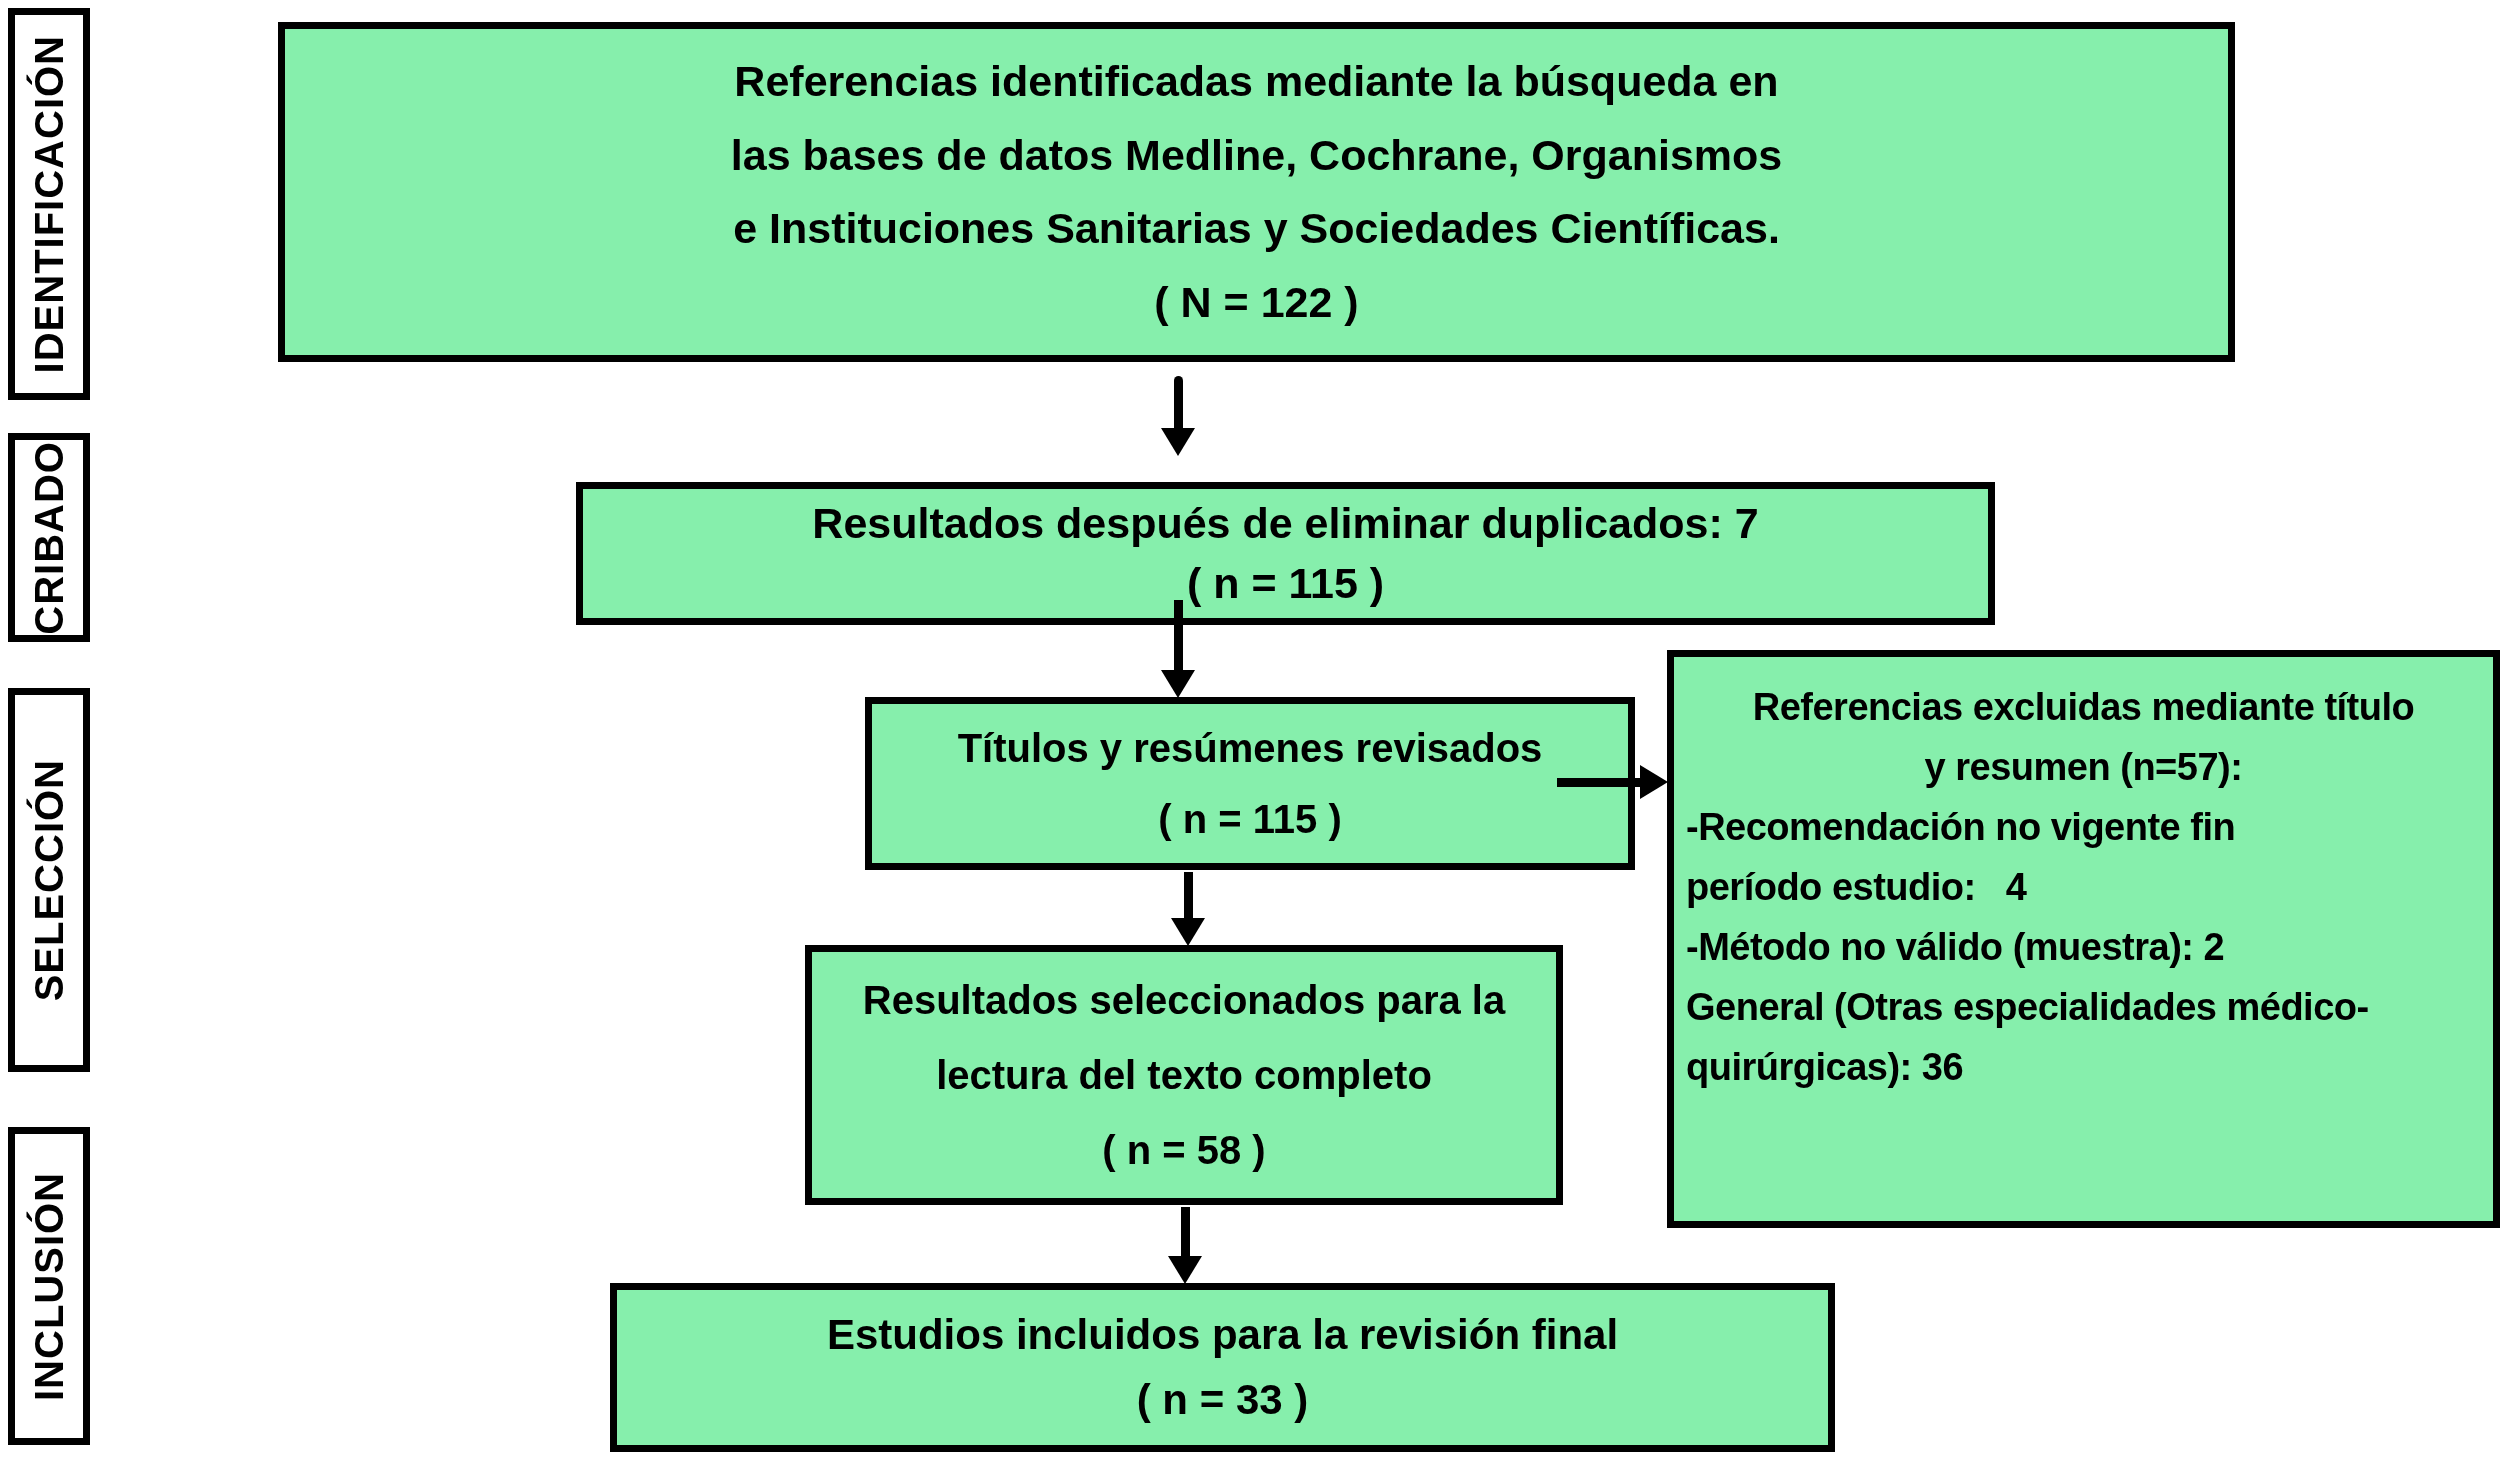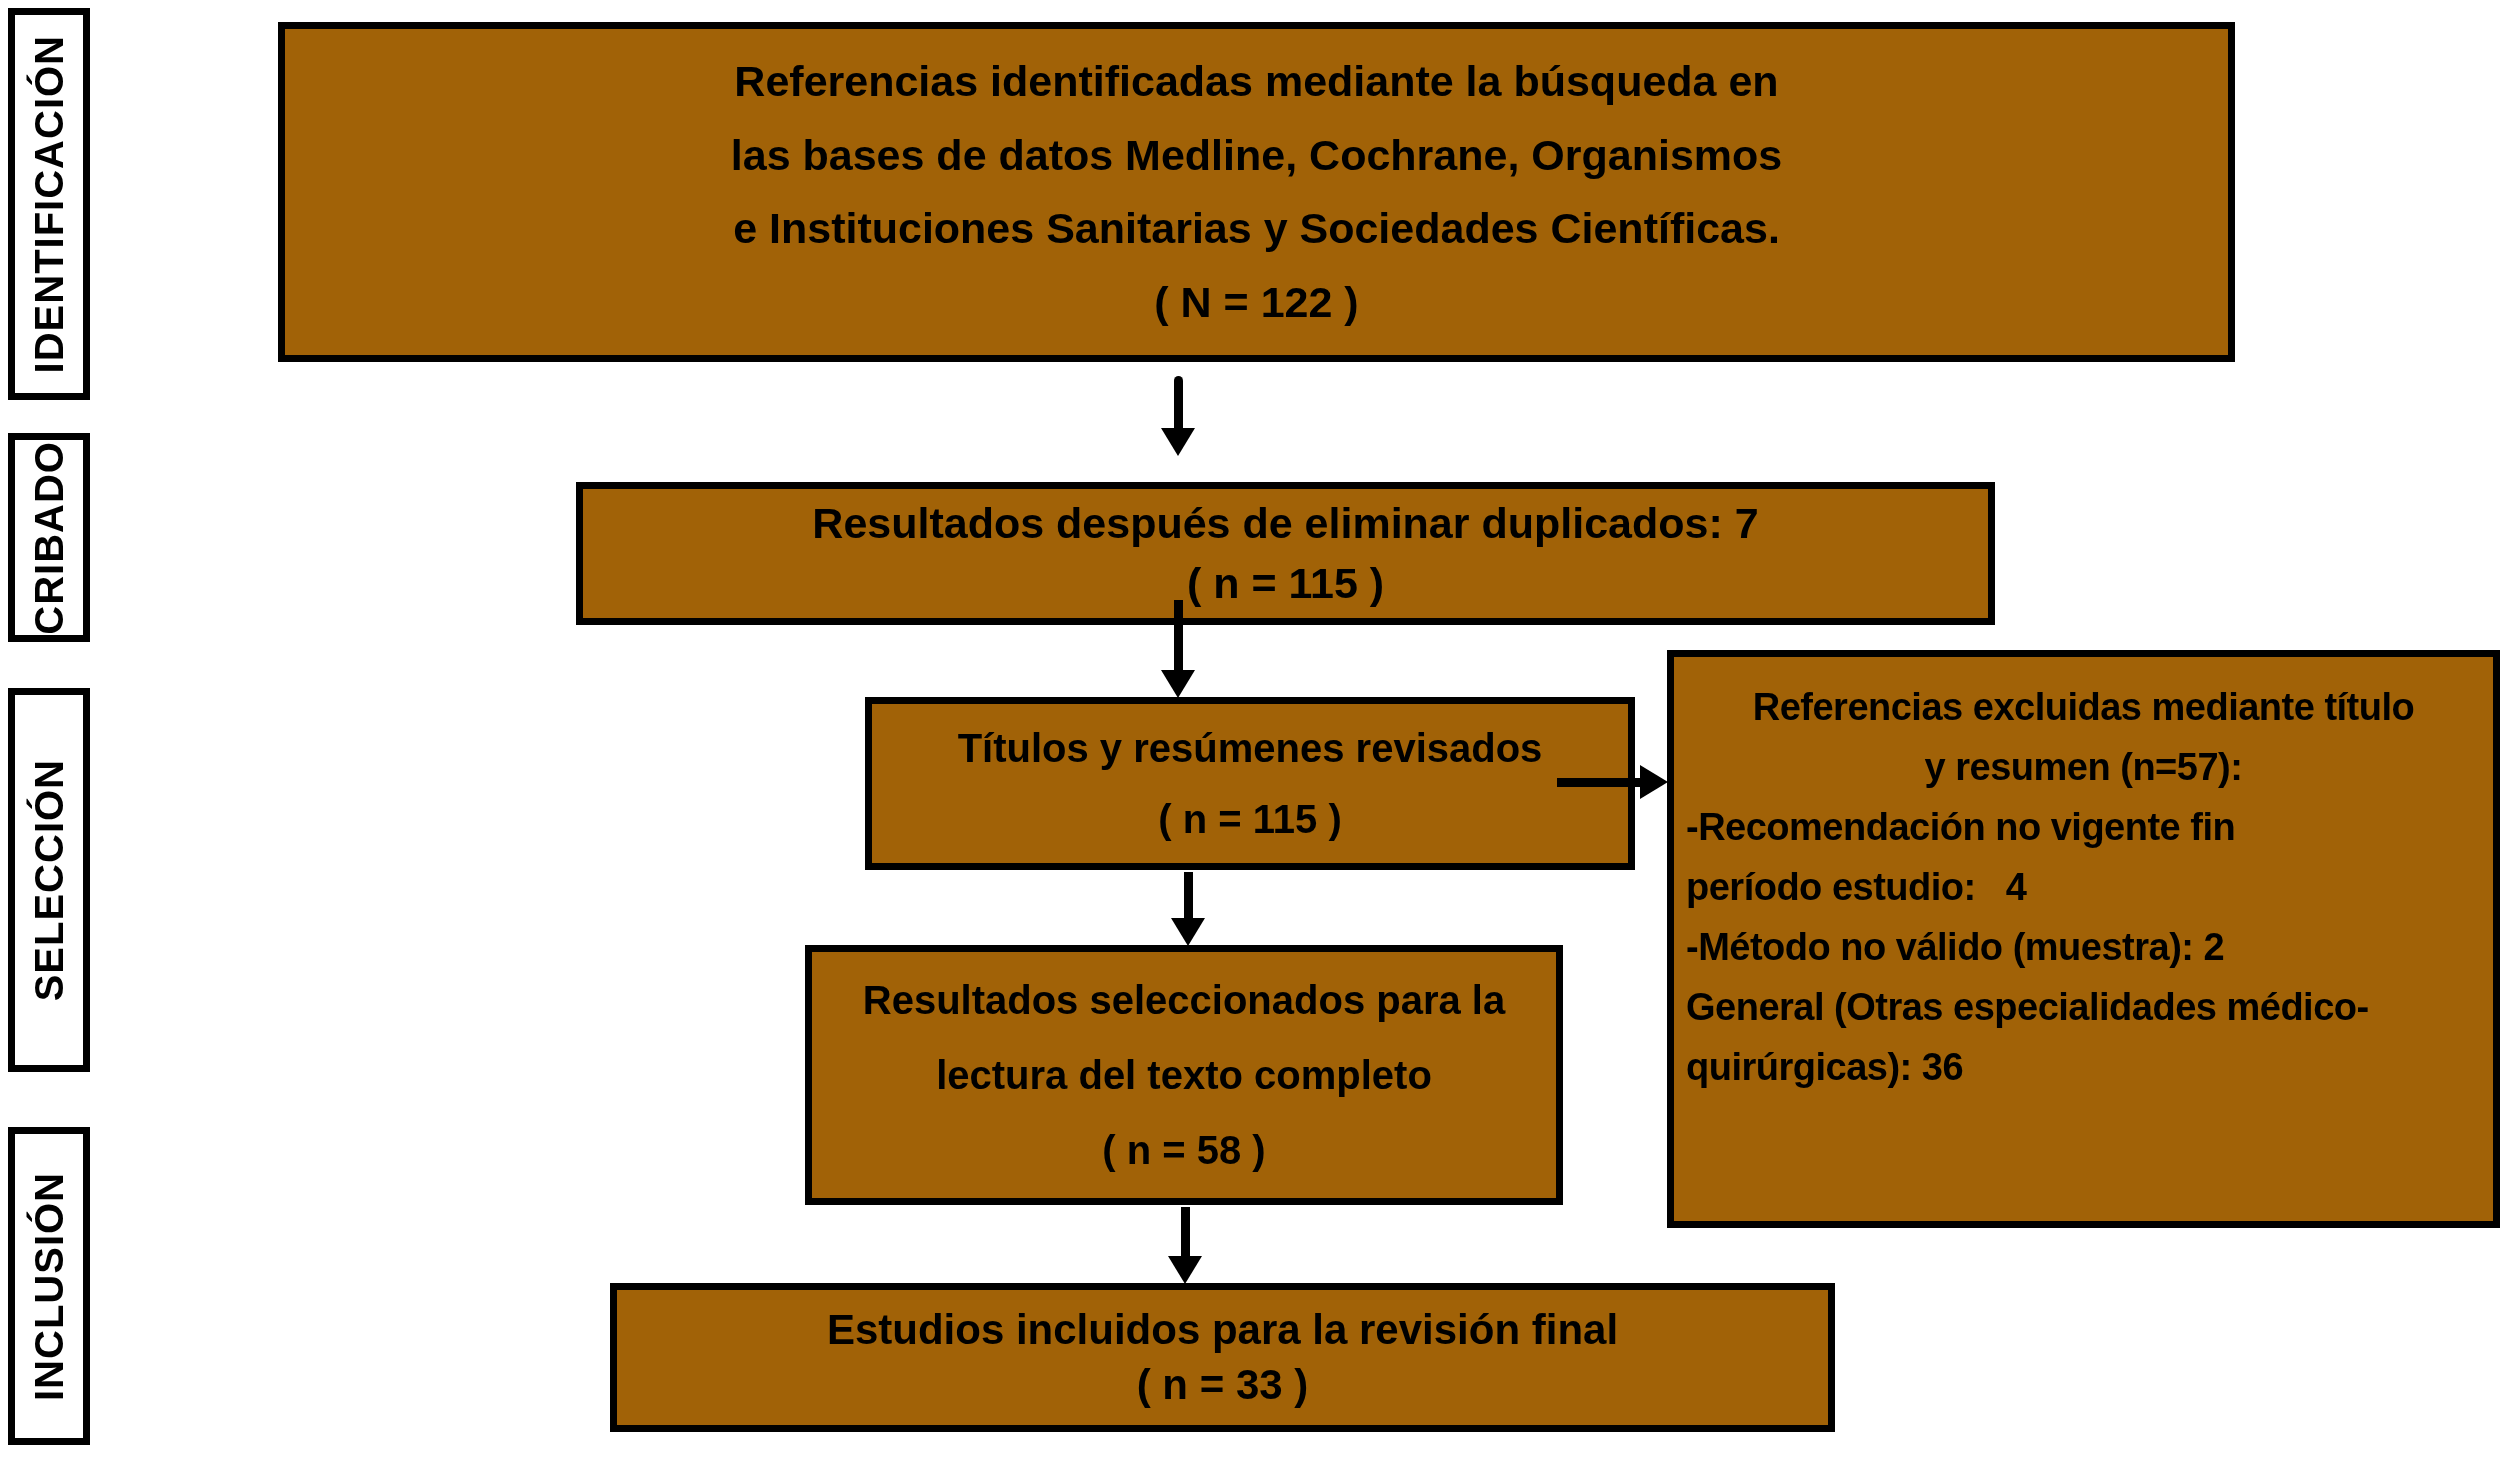--- a/index.html
+++ b/index.html
@@ -10,35 +10,35 @@
     background: #ffffff;
     font-family: "Liberation Sans", sans-serif;
     font-weight: 700;
     color: #000000;
     overflow: hidden;
   }
 
   
   .box {
     position: absolute;
-    background: #a16207;
+    background: #86efac;
     border: 7px solid #000000;
     box-sizing: border-box;
     display: flex;
     flex-direction: column;
     align-items: center;
     justify-content: space-around;
     text-align: center;
     line-height: 1.15;
   }
   #box-identified { left: 278px; top: 22px;   width: 1957px; height: 340px; font-size: 43px; padding: 16px 40px; }
   #box-dedup      { left: 576px; top: 455px;  width: 1419px; height: 143px; font-size: 43px; padding: 4px 20px; margin-top: 27px; }
   #box-screened   { left: 865px; top: 697px;  width: 770px;  height: 173px; font-size: 40px; padding: 8px 8px; }
   #box-fulltext   { left: 805px; top: 945px;  width: 758px;  height: 260px; font-size: 40px; padding: 10px 8px; }
-  #box-included   { left: 610px; top: 1283px; width: 1225px; height: 149px; font-size: 42px; padding: 12px 20px; }
+  #box-included   { left: 610px; top: 1283px; width: 1225px; height: 169px; font-size: 42px; padding: 12px 20px; }
 
   #box-excluded {
     left: 1667px; top: 618px; width: 833px; height: 578px;
     display: block;
     text-align: left;
     font-size: 38px;
     letter-spacing: -0.5px;
     padding: 20px 12px 0 12px;
     margin-top: 32px;
   }

